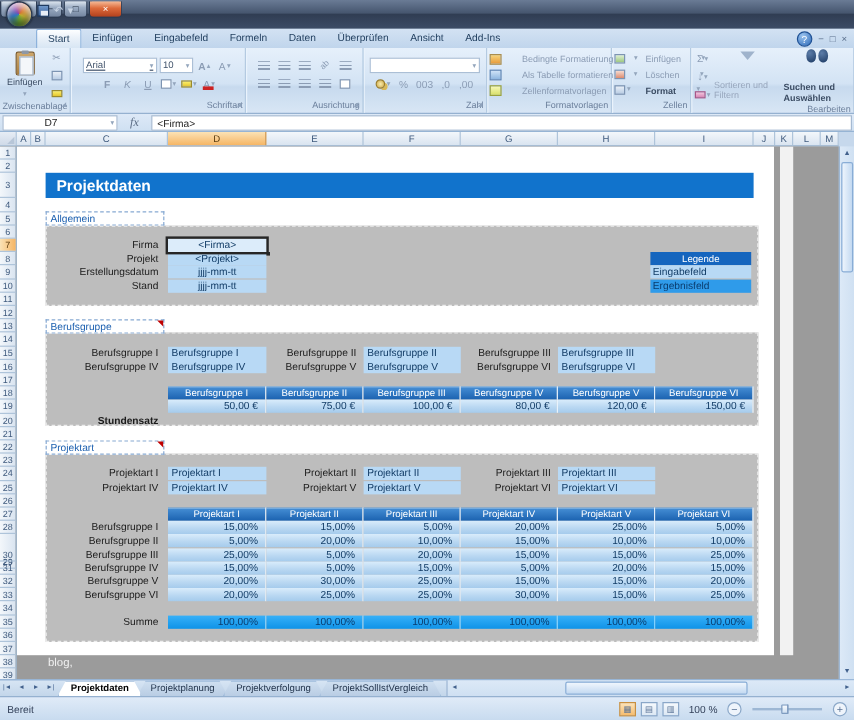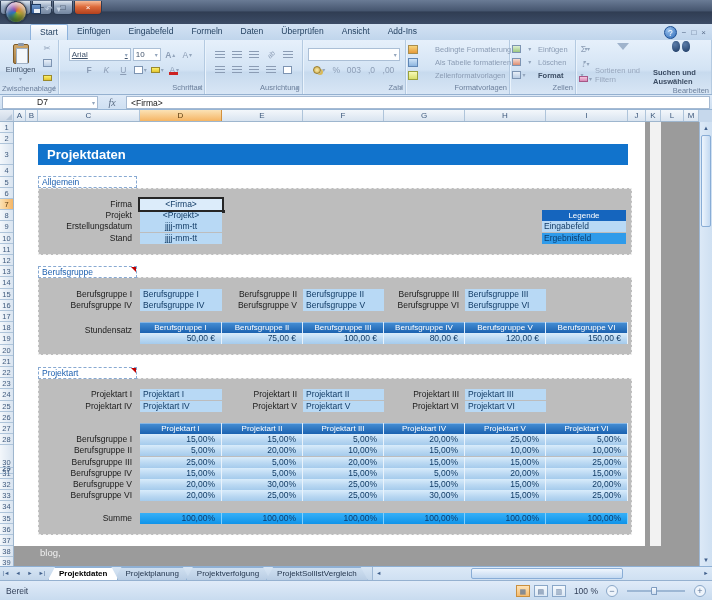--- a/index.html
+++ b/index.html
@@ -477,21 +477,21 @@
         <div class="cell-head" style="left: 289px; top: 200.2px; width: 81px;">Berufsgruppe III</div>
         <div class="cell-head" style="left: 370px; top: 200.2px; width: 81px;">Berufsgruppe IV</div>
         <div class="cell-head" style="left: 451px; top: 200.2px; width: 81px;">Berufsgruppe V</div>
         <div class="cell-head" style="left: 532px; top: 200.2px; width: 82px;">Berufsgruppe VI</div>
         <div class="cell-head" style="left: 126px; top: 301px; width: 82px;">Projektart I</div>
         <div class="cell-head" style="left: 208px; top: 301px; width: 81px;">Projektart II</div>
         <div class="cell-head" style="left: 289px; top: 301px; width: 81px;">Projektart III</div>
         <div class="cell-head" style="left: 370px; top: 301px; width: 81px;">Projektart IV</div>
         <div class="cell-head" style="left: 451px; top: 301px; width: 81px;">Projektart V</div>
         <div class="cell-head" style="left: 532px; top: 301px; width: 82px;">Projektart VI</div>
-        <div class="cell-label" style="left: 0px; top: 203px; width: 122px;">Stundensatz</div>
+        <div class="cell-label" style="left: 0px; top: 223px; width: 122px; font-weight: bold;">Stundensatz</div>
         <div class="cell-value" style="left: 126px; top: 211.4px; width: 82px;">50,00 €</div>
         <div class="cell-value" style="left: 208px; top: 211.4px; width: 81px;">75,00 €</div>
         <div class="cell-value" style="left: 289px; top: 211.4px; width: 81px;">100,00 €</div>
         <div class="cell-value" style="left: 370px; top: 211.4px; width: 81px;">80,00 €</div>
         <div class="cell-value" style="left: 451px; top: 211.4px; width: 81px;">120,00 €</div>
         <div class="cell-value" style="left: 532px; top: 211.4px; width: 82px;">150,00 €</div>
         <div class="cell-label" style="left: 0px; top: 312.2px; width: 122px;">Berufsgruppe I</div>
         <div class="cell-value" style="left: 126px; top: 312.2px; width: 82px;">15,00%</div>
         <div class="cell-value" style="left: 208px; top: 312.2px; width: 81px;">15,00%</div>
         <div class="cell-value" style="left: 289px; top: 312.2px; width: 81px;">5,00%</div>

